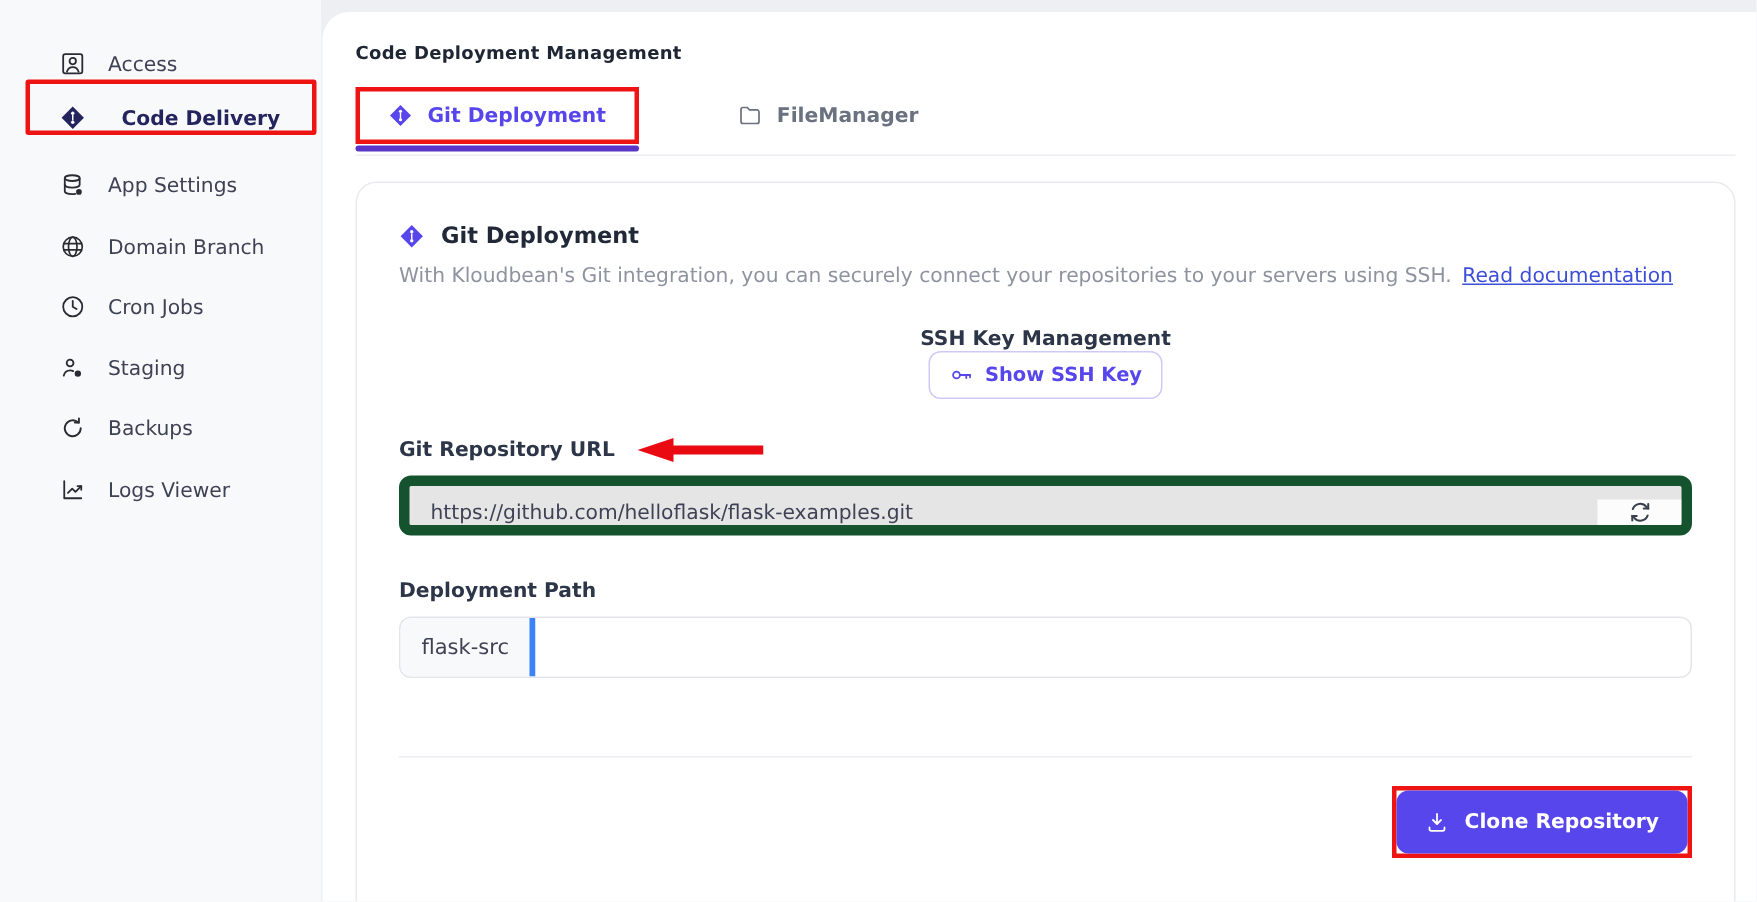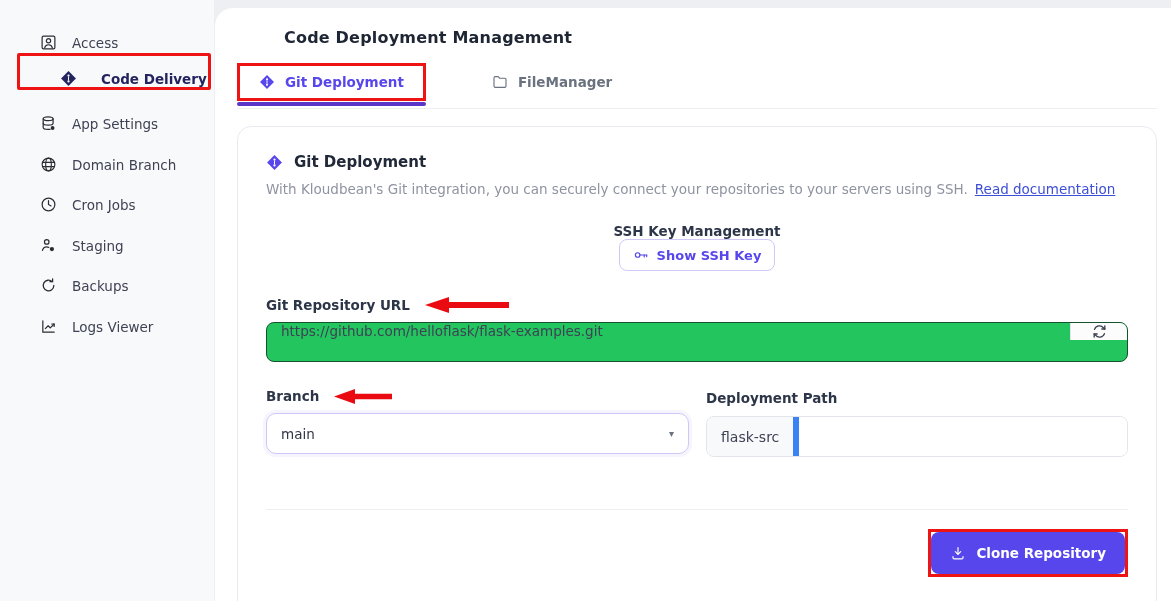--- a/index.html
+++ b/index.html
@@ -18,32 +18,32 @@
     position: absolute; left: 0; top: 0; bottom: 0; width: 214px;
     background: #f8f9fb; padding-top: 10px;
   }
   .side-item {
     height: 40.5px; display: flex; align-items: flex-end; gap: 15px;
     padding-left: 40px; font-size: 13.5px; color: #3f4254; cursor: pointer;
     white-space: nowrap;
   }
   .side-item svg { width: 17px; height: 17px; flex: none; }
   .side-item.active {
-    height: 37px; margin: 2px 3px 2px 17px; 
+    height: 37px; margin: 2px 3px 2px 17px; padding-left: 20px;
     border: 3px solid #ee1414; border-radius: 2px;
     color: #24245e; font-weight: 700; gap: 24px;
   }
 
   
   .panel {
     position: absolute; left: 215px; top: 8px; right: 0; bottom: 0;
     background: #fff; border-top-left-radius: 18px;
     padding: 20px 14px 0 22px; overflow: hidden;
   }
-  .page-title { font-size: 16px; font-weight: 700; color: #1e2533; letter-spacing: .2px; margin-left: 47px; }
+  .page-title { font-size: 12px; font-weight: 700; color: #1e2533; letter-spacing: .2px; }
   .page-subtitle { margin-top: 9px; font-size: 13.5px; color: #949aa6; }
 
   
   .tabs { display: flex; align-items: flex-end; margin-top: 16px; border-bottom: 1px solid #eceef2; }
   .tab {
     display: flex; align-items: center; gap: 10px;
     font-size: 13.5px; font-weight: 600; color: #6a7280;
     padding: 11px 22px; margin-bottom: 7px; cursor: pointer; white-space: nowrap;
   }
   .tab svg { width: 16px; height: 16px; }
@@ -75,22 +75,22 @@
     border: 1px solid #cfc9f7; border-radius: 8px; background: #fff;
     color: #5746ec; font-size: 13px; font-weight: 600;
     padding: 7px 13px; cursor: pointer; font-family: inherit;
   }
   .btn-outline svg { width: 16px; height: 16px; }
 
   .label-row { margin-top: 26px; display: flex; align-items: center; gap: 15px; }
   .arrow { flex: none; }
 
   .url-group {
-    margin-top: 9px; display: flex; align-items: flex-start; height: 40px;
-    border: 1px solid #14532d; border-radius: 8px; overflow: hidden; background: #22c55e;
+    margin-top: 9px; display: flex; align-items: flex-end; height: 40px;
+    border: 7px solid #14532d; border-radius: 8px; overflow: hidden; background: #e5e5e5;
   }
   .url-input {
     flex: 1; border: 0; outline: none; padding: 0 14px;
     font-size: 13.5px; color: #3f4254; font-family: inherit; background: transparent;
   }
   .url-refresh {
     width: 57px; border: 0; border-left: 1px solid #e3e5eb; background: #fcfcfd;
     display: flex; align-items: center; justify-content: center; color: #39414f; cursor: pointer;
   }
   .url-refresh svg { width: 17px; height: 17px; }
@@ -105,21 +105,21 @@
     font-size: 13.5px; color: #2f3545; cursor: pointer; background: #fff;
     box-shadow: 0 0 0 3px rgba(105,86,236,.06);
   }
   .caret { color: #6b7280; font-size: 10px; }
 
   .path-field {
     margin-top: 9px; height: 41px; border: 1px solid #e3e5eb; border-radius: 8px;
     display: flex; overflow: hidden; background: #fff;
   }
   .path-prefix {
-    background: #f8f9fb; border-right: 6px solid #3b82f6; padding: 0 14px;
+    background: #f8f9fb; border-right: 4px solid #3b82f6; padding: 0 14px;
     display: flex; align-items: center; font-size: 14px; color: #3f4254;
   }
   .path-input { flex: 1; border: 0; outline: none; padding: 0 12px; font-size: 13.5px; font-family: inherit; }
 
   .divider { margin-top: 52px; border-top: 1px solid #eceef2; }
   .btn-row { display: flex; justify-content: flex-end; margin-top: 19px; }
   .red-box { border: 3px solid #ee1414; }
   .btn-primary {
     height: 42px; background: #5746ec; color: #fff; border: 0; border-radius: 8px;
     padding: 0 19px; font-size: 13.5px; font-weight: 700; font-family: inherit;
@@ -257,32 +257,20 @@
         <svg viewBox="0 0 24 24" fill="none" stroke="currentColor" stroke-width="1.9" stroke-linecap="round">
             <path d="M5 9a7.3 7.3 0 0112.6-2.2L19.5 8.5"></path>
             <path d="M19.5 4.3v4.2h-4.2"></path>
             <path d="M19 15a7.3 7.3 0 01-12.6 2.2L4.5 15.5"></path>
             <path d="M4.5 19.7v-4.2h4.2"></path>
           </svg>
       </button>
     </div>
 
     <div class="two-col">
-      <div class="col-left">
-        <div class="label-row" style="margin-top:0">
-          <span class="field-label">Branch</span>
-          <svg class="arrow" width="58" height="15" viewBox="0 0 58 15">
-              <polygon points="0,7.5 21,0 21,4.7 58,4.7 58,10.3 21,10.3 21,15" fill="#ea0b12"></polygon>
-            </svg>
-        </div>
-        <div class="select-box">
-          <span>main</span>
-          <span class="caret">▾</span>
-        </div>
-      </div>
       <div class="col-right">
         <span class="field-label">Deployment Path</span>
         <div class="path-field">
           <span class="path-prefix">flask-src</span>
           <input class="path-input" type="text" value="" style="">
         </div>
       </div>
     </div>
 
     <div class="divider"></div>

